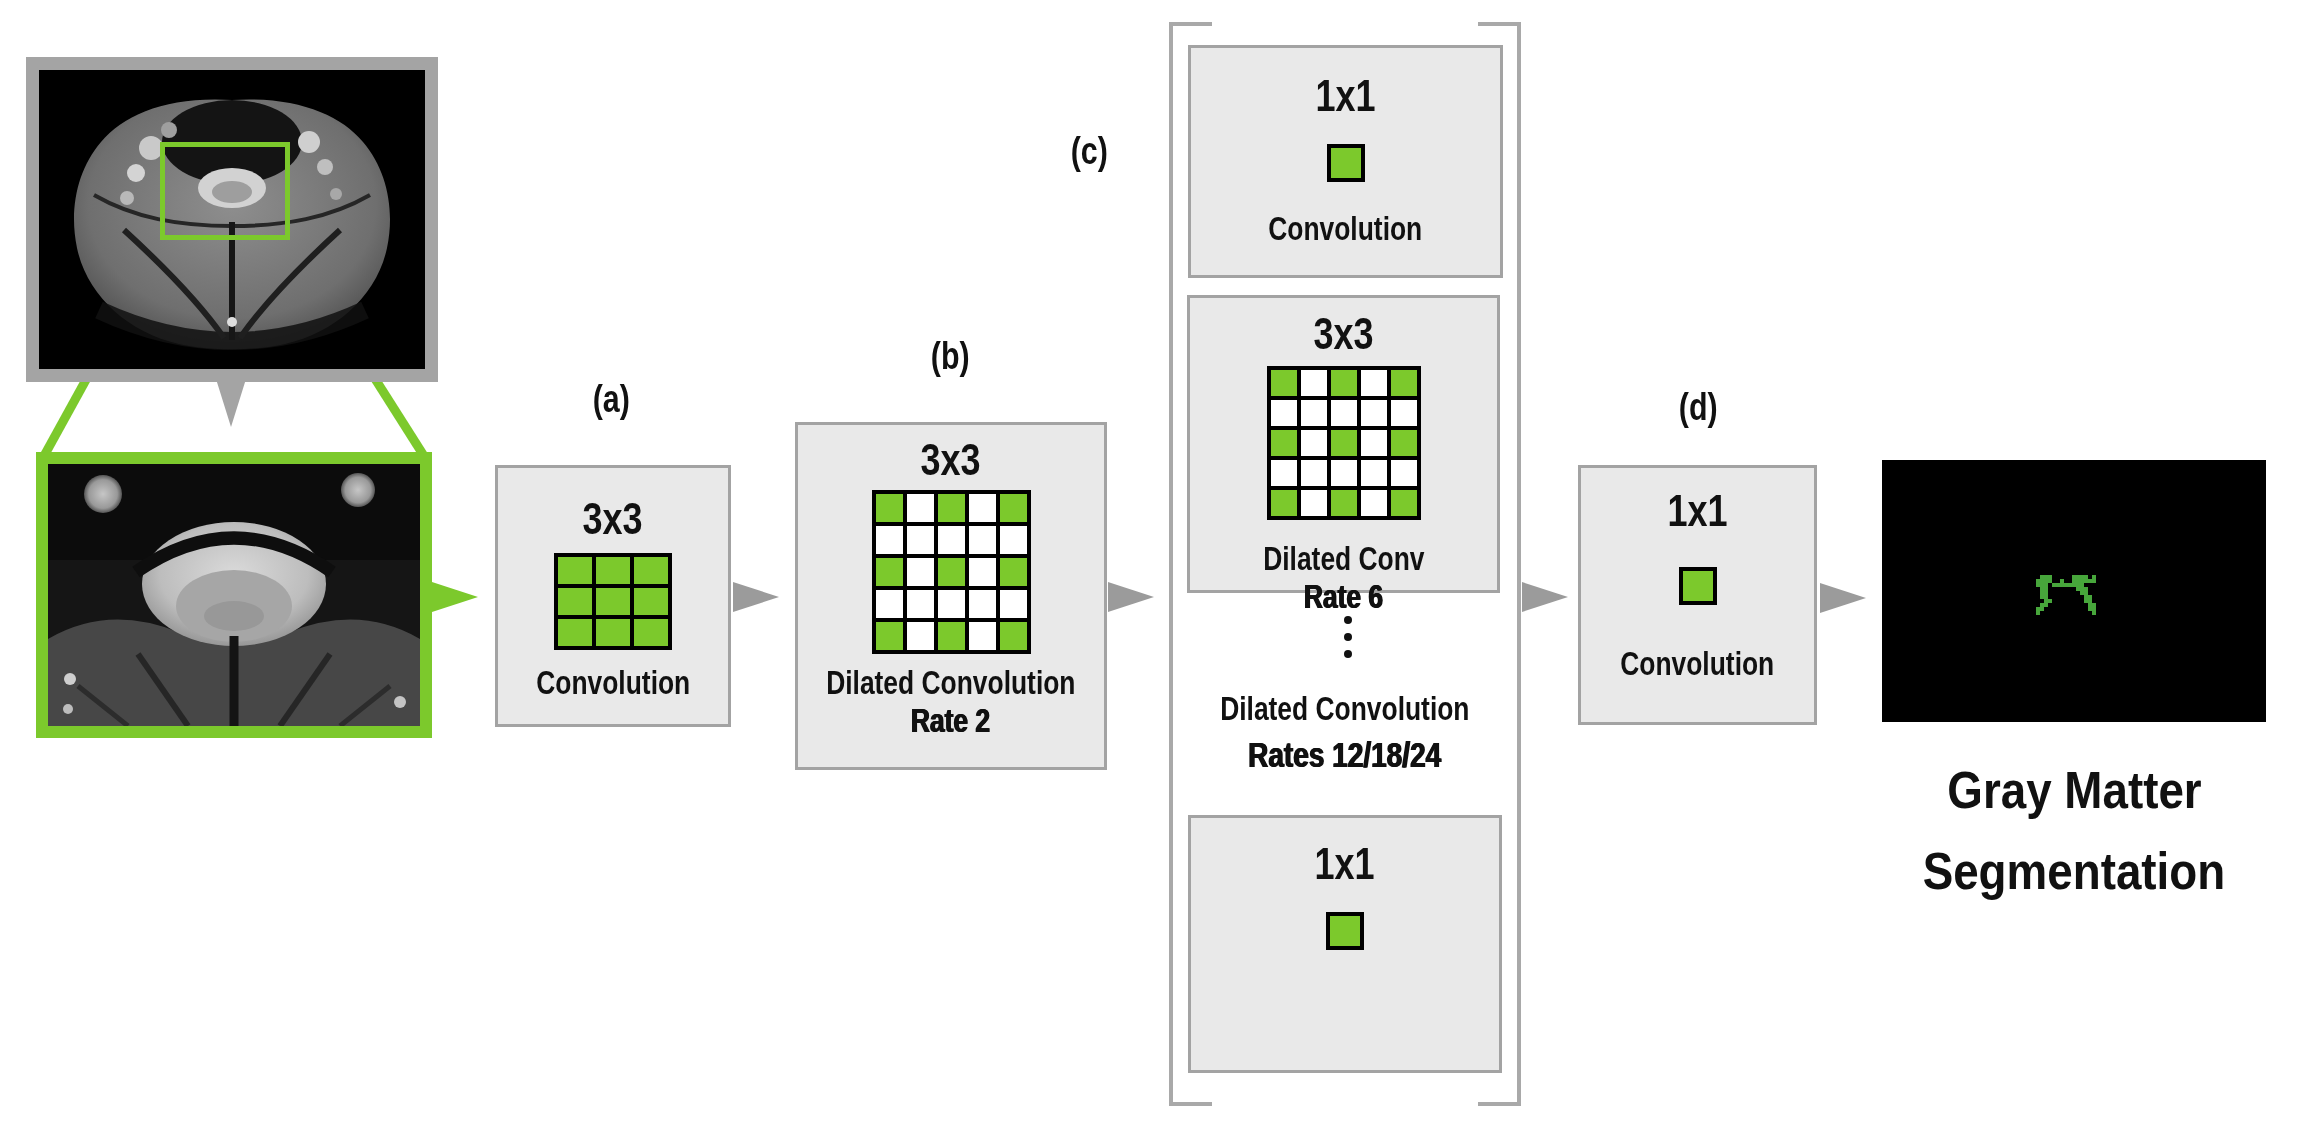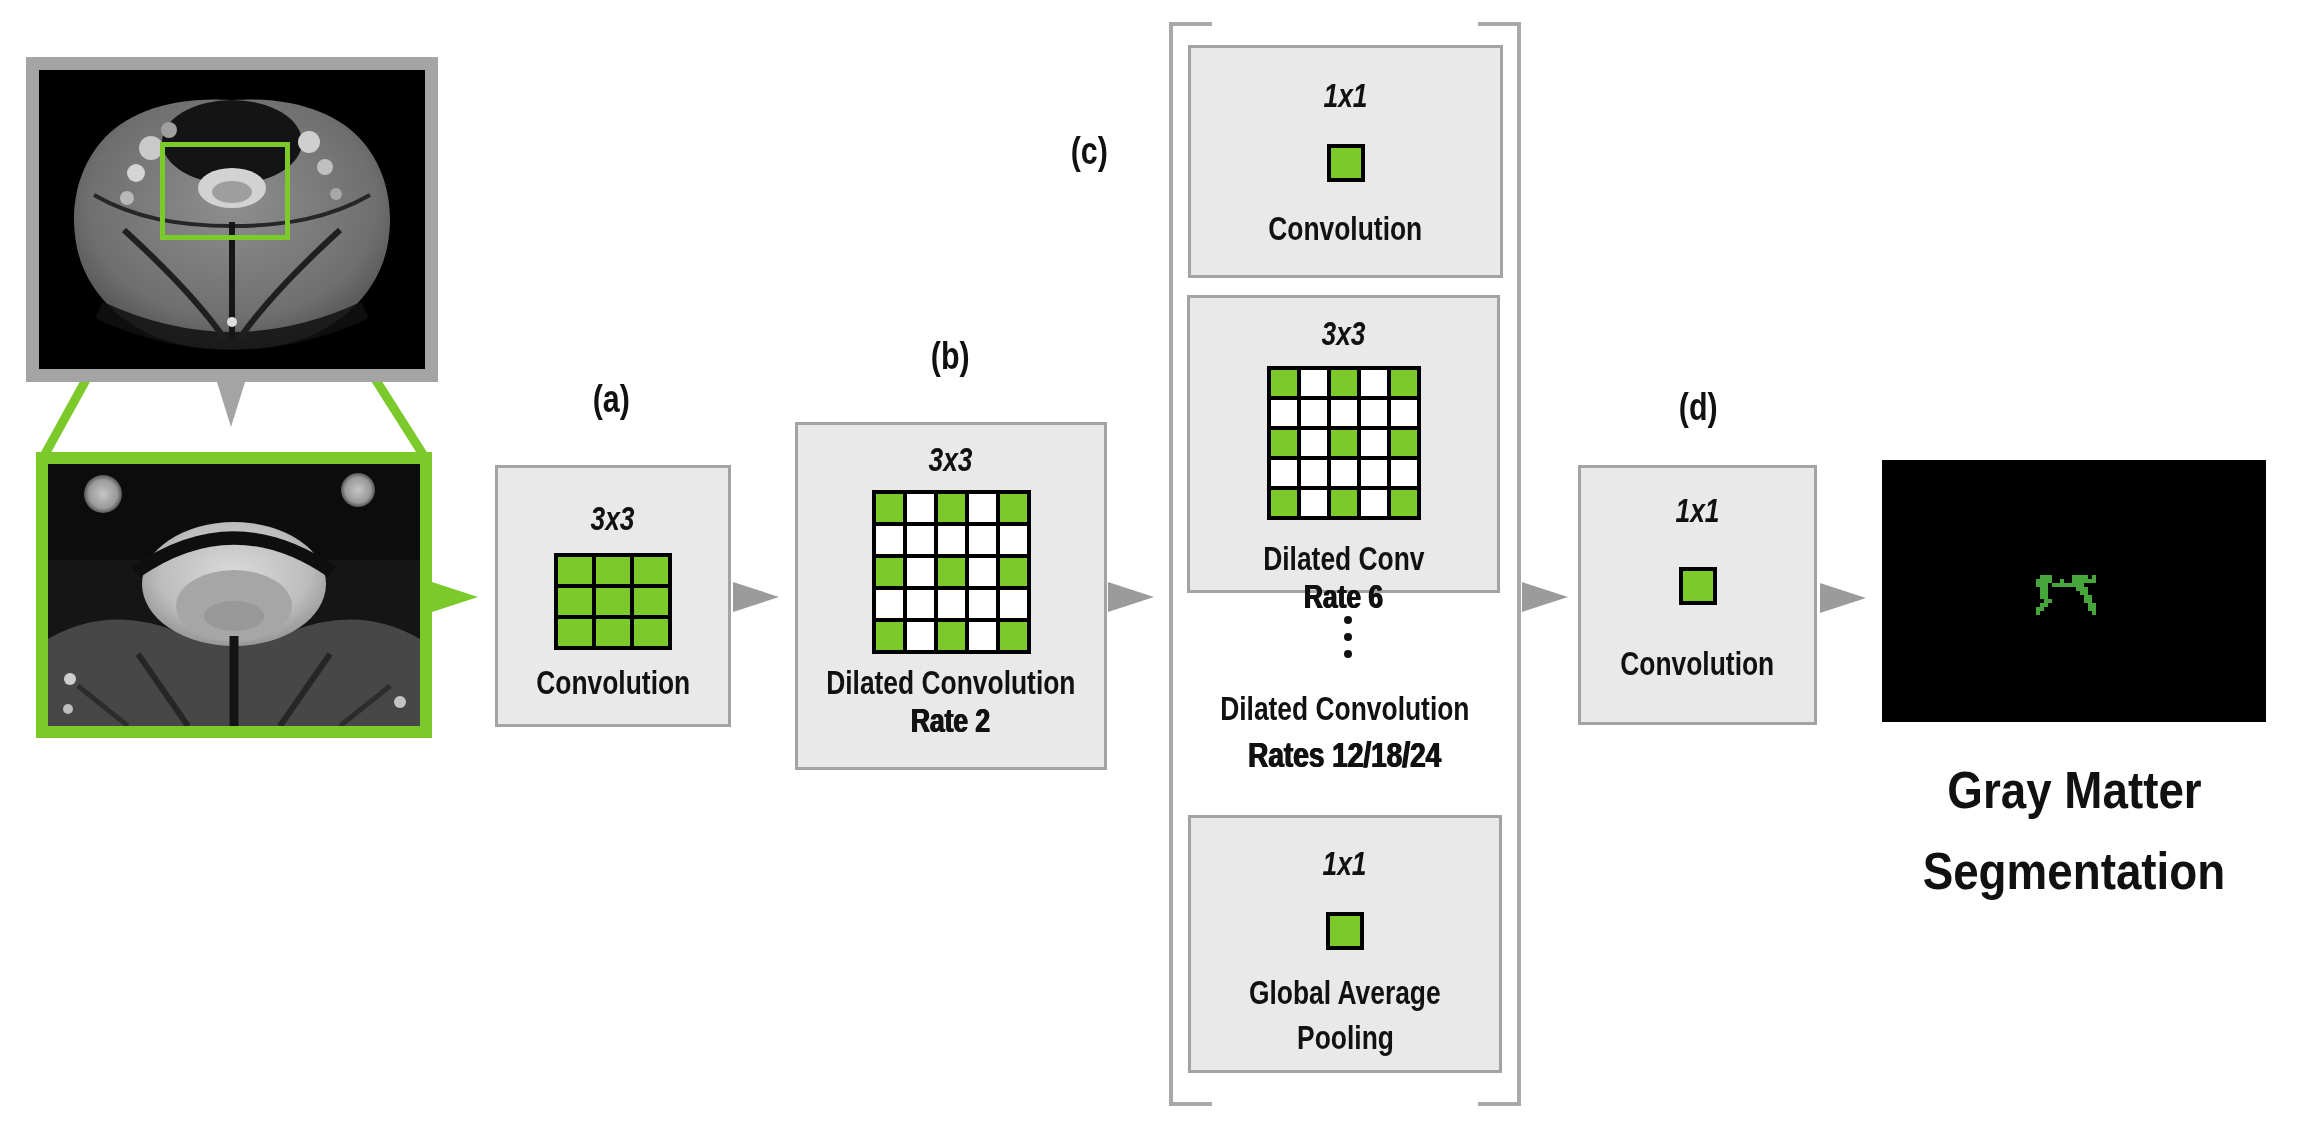--- a/index.html
+++ b/index.html
@@ -16,21 +16,21 @@
   .condw{transform:scaleX(0.88); transform-origin:50% 50%; display:inline-block; white-space:nowrap;}
   .heavy{text-shadow:0.8px 0 currentColor,-0.8px 0 currentColor;}
 
   .biglabel{font-size:52px; font-weight:700; text-align:center; line-height:82px;}
   .tag{font-size:38px; font-weight:700; text-align:center; width:120px;}
 
   .box{
     position:absolute; background:var(--box-bg); border:3px solid var(--box-border);
     box-sizing:border-box; display:flex; flex-direction:column; align-items:center;
   }
-  .ktitle{font-size:33px; font-weight:700; line-height:45px;font-style:italic;}
+  .ktitle{font-size:45px; font-weight:700; line-height:45px;}
   .kcaption{font-size:33px; font-weight:700; line-height:38px; text-align:center;}
   .kcaption2{font-size:33px; font-weight:700; line-height:45px; text-align:center;}
 
   .kgrid{display:grid; gap:4px; background:#000; padding:4px;}
   .cell-green{background:var(--green);}
   .cell-white{background:#fff;}
 
   .tri-right{position:absolute; width:0; height:0;
     border-top:15px solid transparent; border-bottom:15px solid transparent;
     border-left:46px solid var(--arrow-gray);}
@@ -248,24 +248,20 @@
   </div>
   <div class="abs moreline kcaption heavy" style="top:736px; font-size:35px;">
     <span class="cond">Rates 12/18/24</span>
   </div>
 
   <div class="box" style="left:1188px; top:815px; width:314px; height:258px; padding-top:23px;">
     <div class="ktitle"><span class="cond">1x1</span></div>
     <div class="kgrid" style="margin-top: 26px; grid-template-columns: repeat(1, 30px);">
         <div class="cell-green" style="width: 30px; height: 30px;"></div>
       </div>
-    <div class="kcaption2" style="margin-top:20px;">
-      <span class="cond">Global Average</span><br>
-      <span class="cond">Pooling</span>
-    </div>
   </div>
   <div class="tri-right" style="left:1522px; top:582px;"></div>
 
   <div class="abs tag" style="left:1638px; top:386px;">
     <span class="cond">(d)</span>
   </div>
   <div class="box" style="left:1578px; top:465px; width:239px; height:260px; padding-top:20px;">
     <div class="ktitle"><span class="cond">1x1</span></div>
     <div class="kgrid" style="margin-top: 34px; grid-template-columns: repeat(1, 30px);">
         <div class="cell-green" style="width: 30px; height: 30px;"></div>

